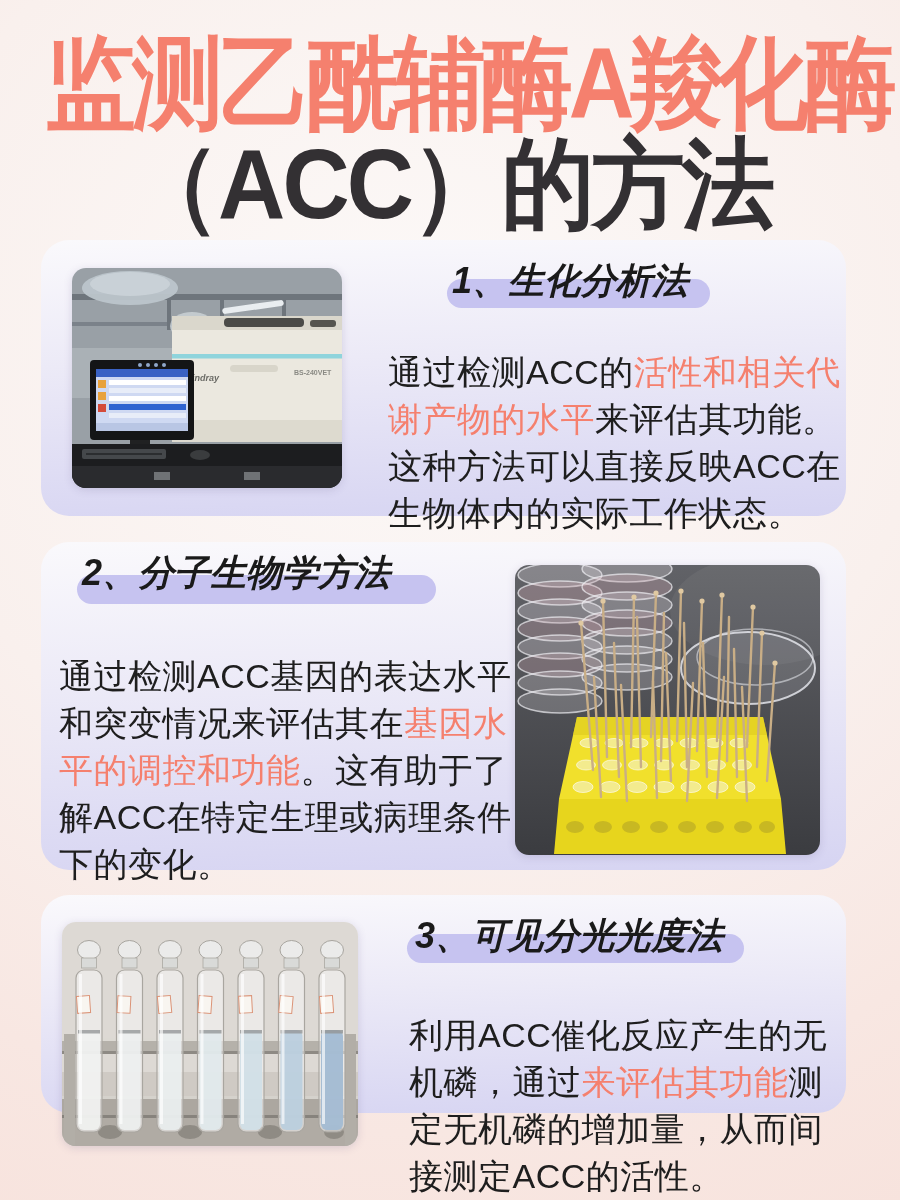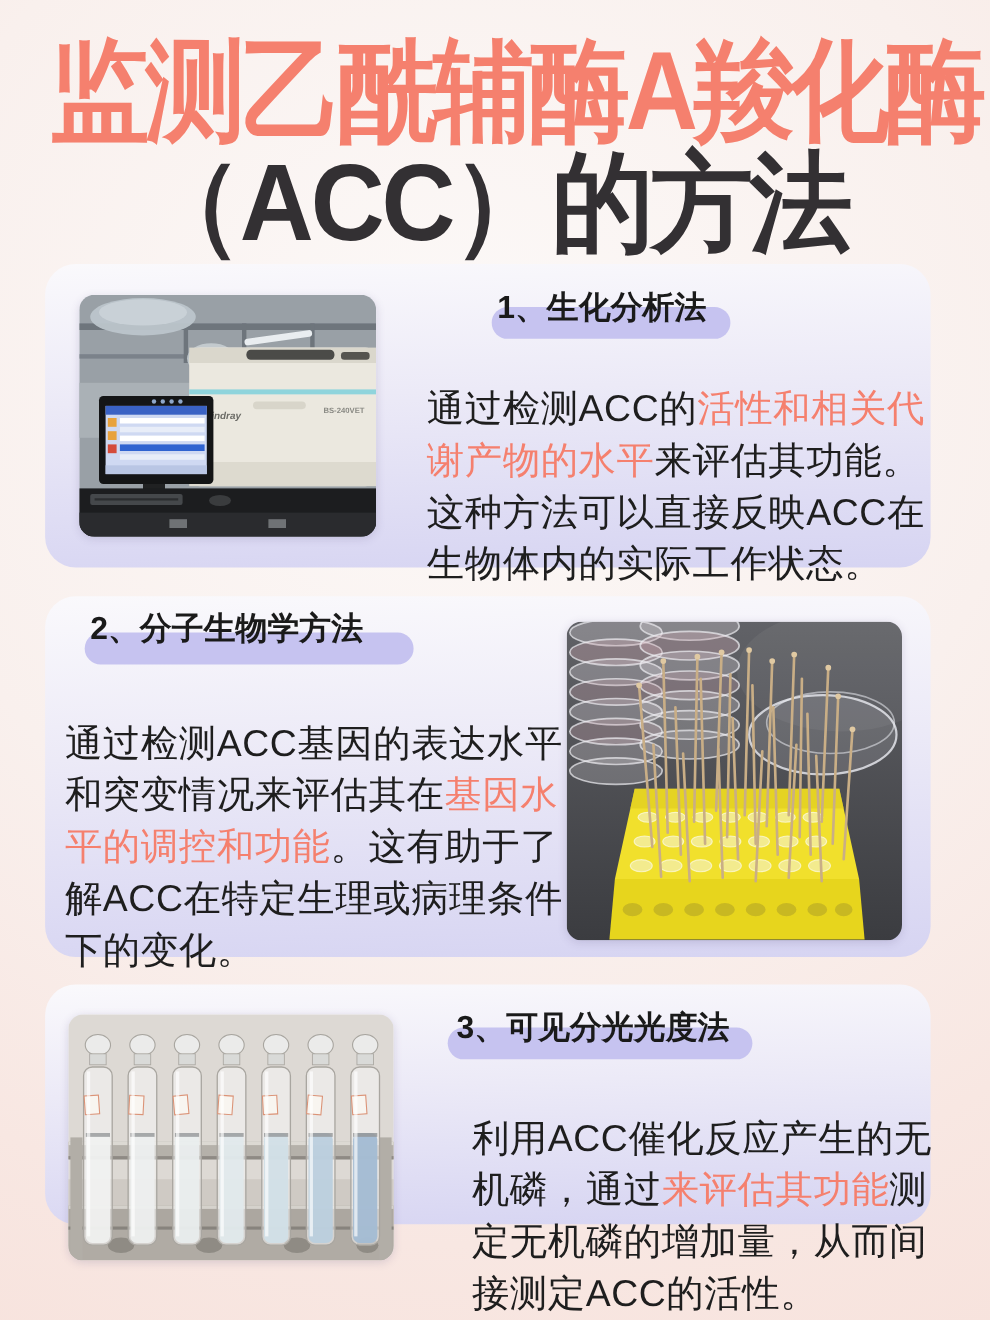--- a/index.html
+++ b/index.html
@@ -19,37 +19,37 @@
   }
   #card1{top:240px;height:276px;}
   #card2{top:542px;height:328px;}
   #card3{top:895px;height:218px;}
   .photo{position:absolute;border-radius:14px;overflow:hidden;box-shadow:0 2px 8px rgba(90,80,130,.18);}
   #photo1{left:31px;top:28px;width:270px;height:220px;}
   #photo2{left:474px;top:23px;width:305px;height:290px;}
   #photo3{left:21px;top:27px;width:296px;height:224px;}
   .photo svg{display:block;}
   
-  .heading{position:absolute;font-size:29px;line-height:47px;font-weight:700;color:#1A1A1A;white-space:nowrap;}
+  .heading{position:absolute;font-size:36px;line-height:47px;font-weight:700;color:#1A1A1A;white-space:nowrap;font-style:italic;}
   .h-text{position:relative;z-index:1;}
   .pill{position:absolute;z-index:0;background:#C6C3F0;border-radius:15px;height:29px;}
   #heading1{left:411px;top:17px;}
   #heading1 .pill{left:-5px;right:-22px;bottom:-4px;}
   #heading2{left:41px;top:7px;}
   #heading2 .pill{left:-5px;right:-46px;bottom:-8px;}
   #heading3{left:374px;top:17px;}
   #heading3 .pill{left:-8px;right:-21px;bottom:-4px;}
   
   .body{
     position:absolute;font-size:34px;line-height:47px;font-weight:400;color:#1E1E1E;
     letter-spacing:.5px;white-space:pre;
   }
   #body1{left:347px;top:75px;}
   #body2{left:18px;top:79px;margin-top:32px;}
-  #body3{left:368px;top:83px;margin-left:20px;}
+  #body3{left:368px;top:83px;}
   .hl{color:#F5806E;}
 </style>
 </head>
 <body>
 
 <div class="page">
 
   <div class="title-line t1">监测乙酰辅酶A羧化酶</div>
   <div class="title-line t2">（ACC）的方法</div>
 

